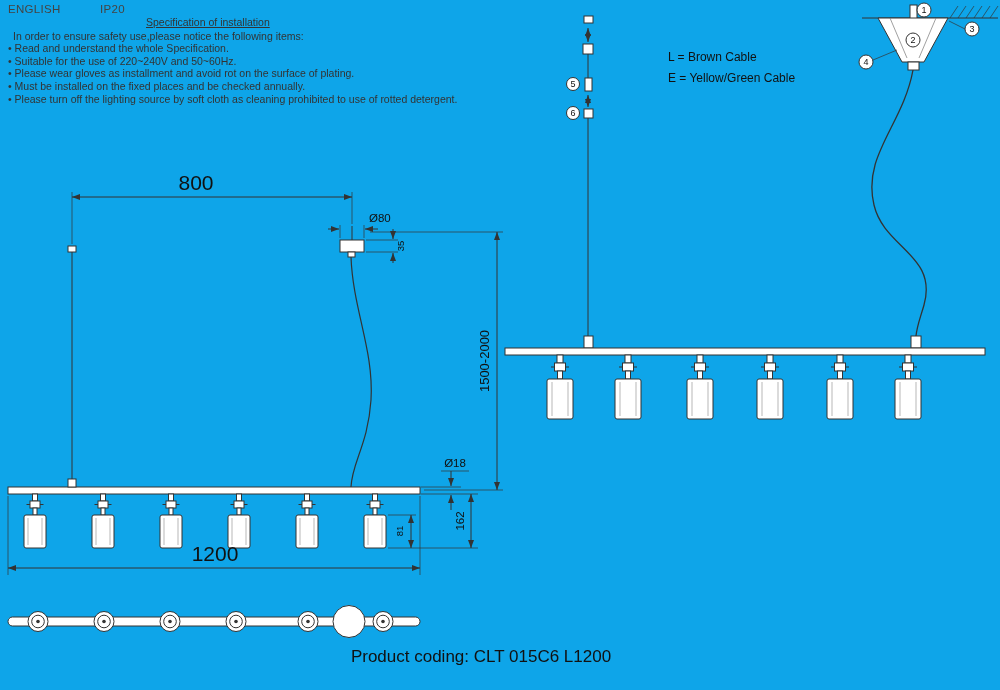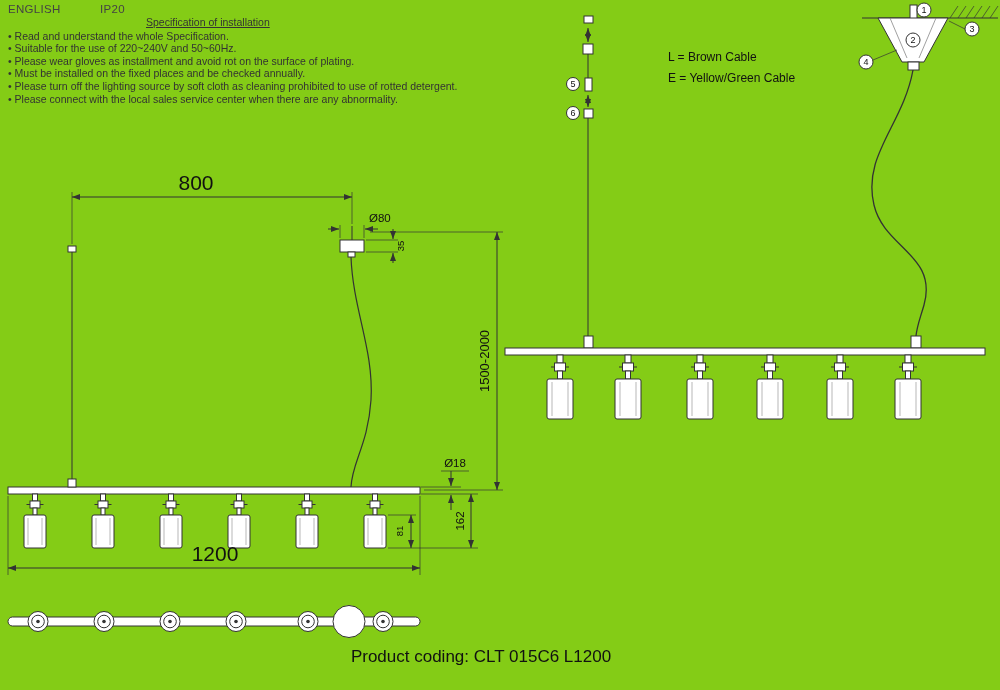--- a/index.html
+++ b/index.html
@@ -1,17 +1,17 @@
 <!DOCTYPE html>
 <html><head>
 <meta charset="utf-8">
 <style>
   html,body { margin:0; padding:0; background:#fff; }
   .page {
-    position:relative; width:1000px; height:690px; background:#84cc16;
+    position:relative; width:1000px; height:690px; background:#0ea5e9;
     font-family:"Liberation Sans", sans-serif; color:#222; overflow:hidden;
   }
   .hdr { position:absolute; left:8px; top:3px; font-size:11.5px; color:#444; letter-spacing:.3px; }
   .hdr .ip { margin-left:36px; }
   .spec { position:absolute; left:8px; top:16px; width:470px; font-size:10.5px; line-height:12.6px; color:#333; }
   .spec-title { margin-left:138px; margin-bottom:1px;text-decoration:underline; }
   .spec-intro { margin-left:5px; }
   .legend { position:absolute; left:668px; top:47px; font-size:12px; line-height:20.5px; color:#111; }
   .footer { position:absolute; left:0; top:647px; width:930px; text-align:center; font-size:17px; color:#111;margin-left:16px; }
   svg.draw { position:absolute; left:0; top:0; }
@@ -27,26 +27,26 @@
 
 <div class="page">
 
   <div class="hdr">
     <span>ENGLISH</span>
     <span class="ip">IP20</span>
   </div>
 
   <div class="spec">
     <div class="spec-title">Specification of installation</div>
+    <div class="spec-intro">In order to ensure safety use,please notice the following items:</div>
     <div class="spec-item">• Read and understand the whole Specification.</div>
     <div class="spec-item">• Suitable for the use of 220~240V and 50~60Hz.</div>
     <div class="spec-item">• Please wear gloves as installment and avoid rot on the surface of plating.</div>
     <div class="spec-item">• Must be installed on the fixed places and be checked annually.</div>
     <div class="spec-item">• Please turn off the lighting source by soft cloth as cleaning prohibited to use of rotted detergent.</div>
-    <div class="spec-item">• Please connect with the local sales service center when there are any abnormality.</div>
   </div>
 
   <div class="legend">
     <div>L = Brown Cable</div>
     <div>E = Yellow/Green Cable</div>
   </div>
 
   <svg class="draw" width="1000" height="690" viewBox="0 0 1000 690">
     <defs>
       <marker id="aE" markerWidth="9" markerHeight="8" refX="8" refY="3" orient="auto" markerUnits="userSpaceOnUse">

